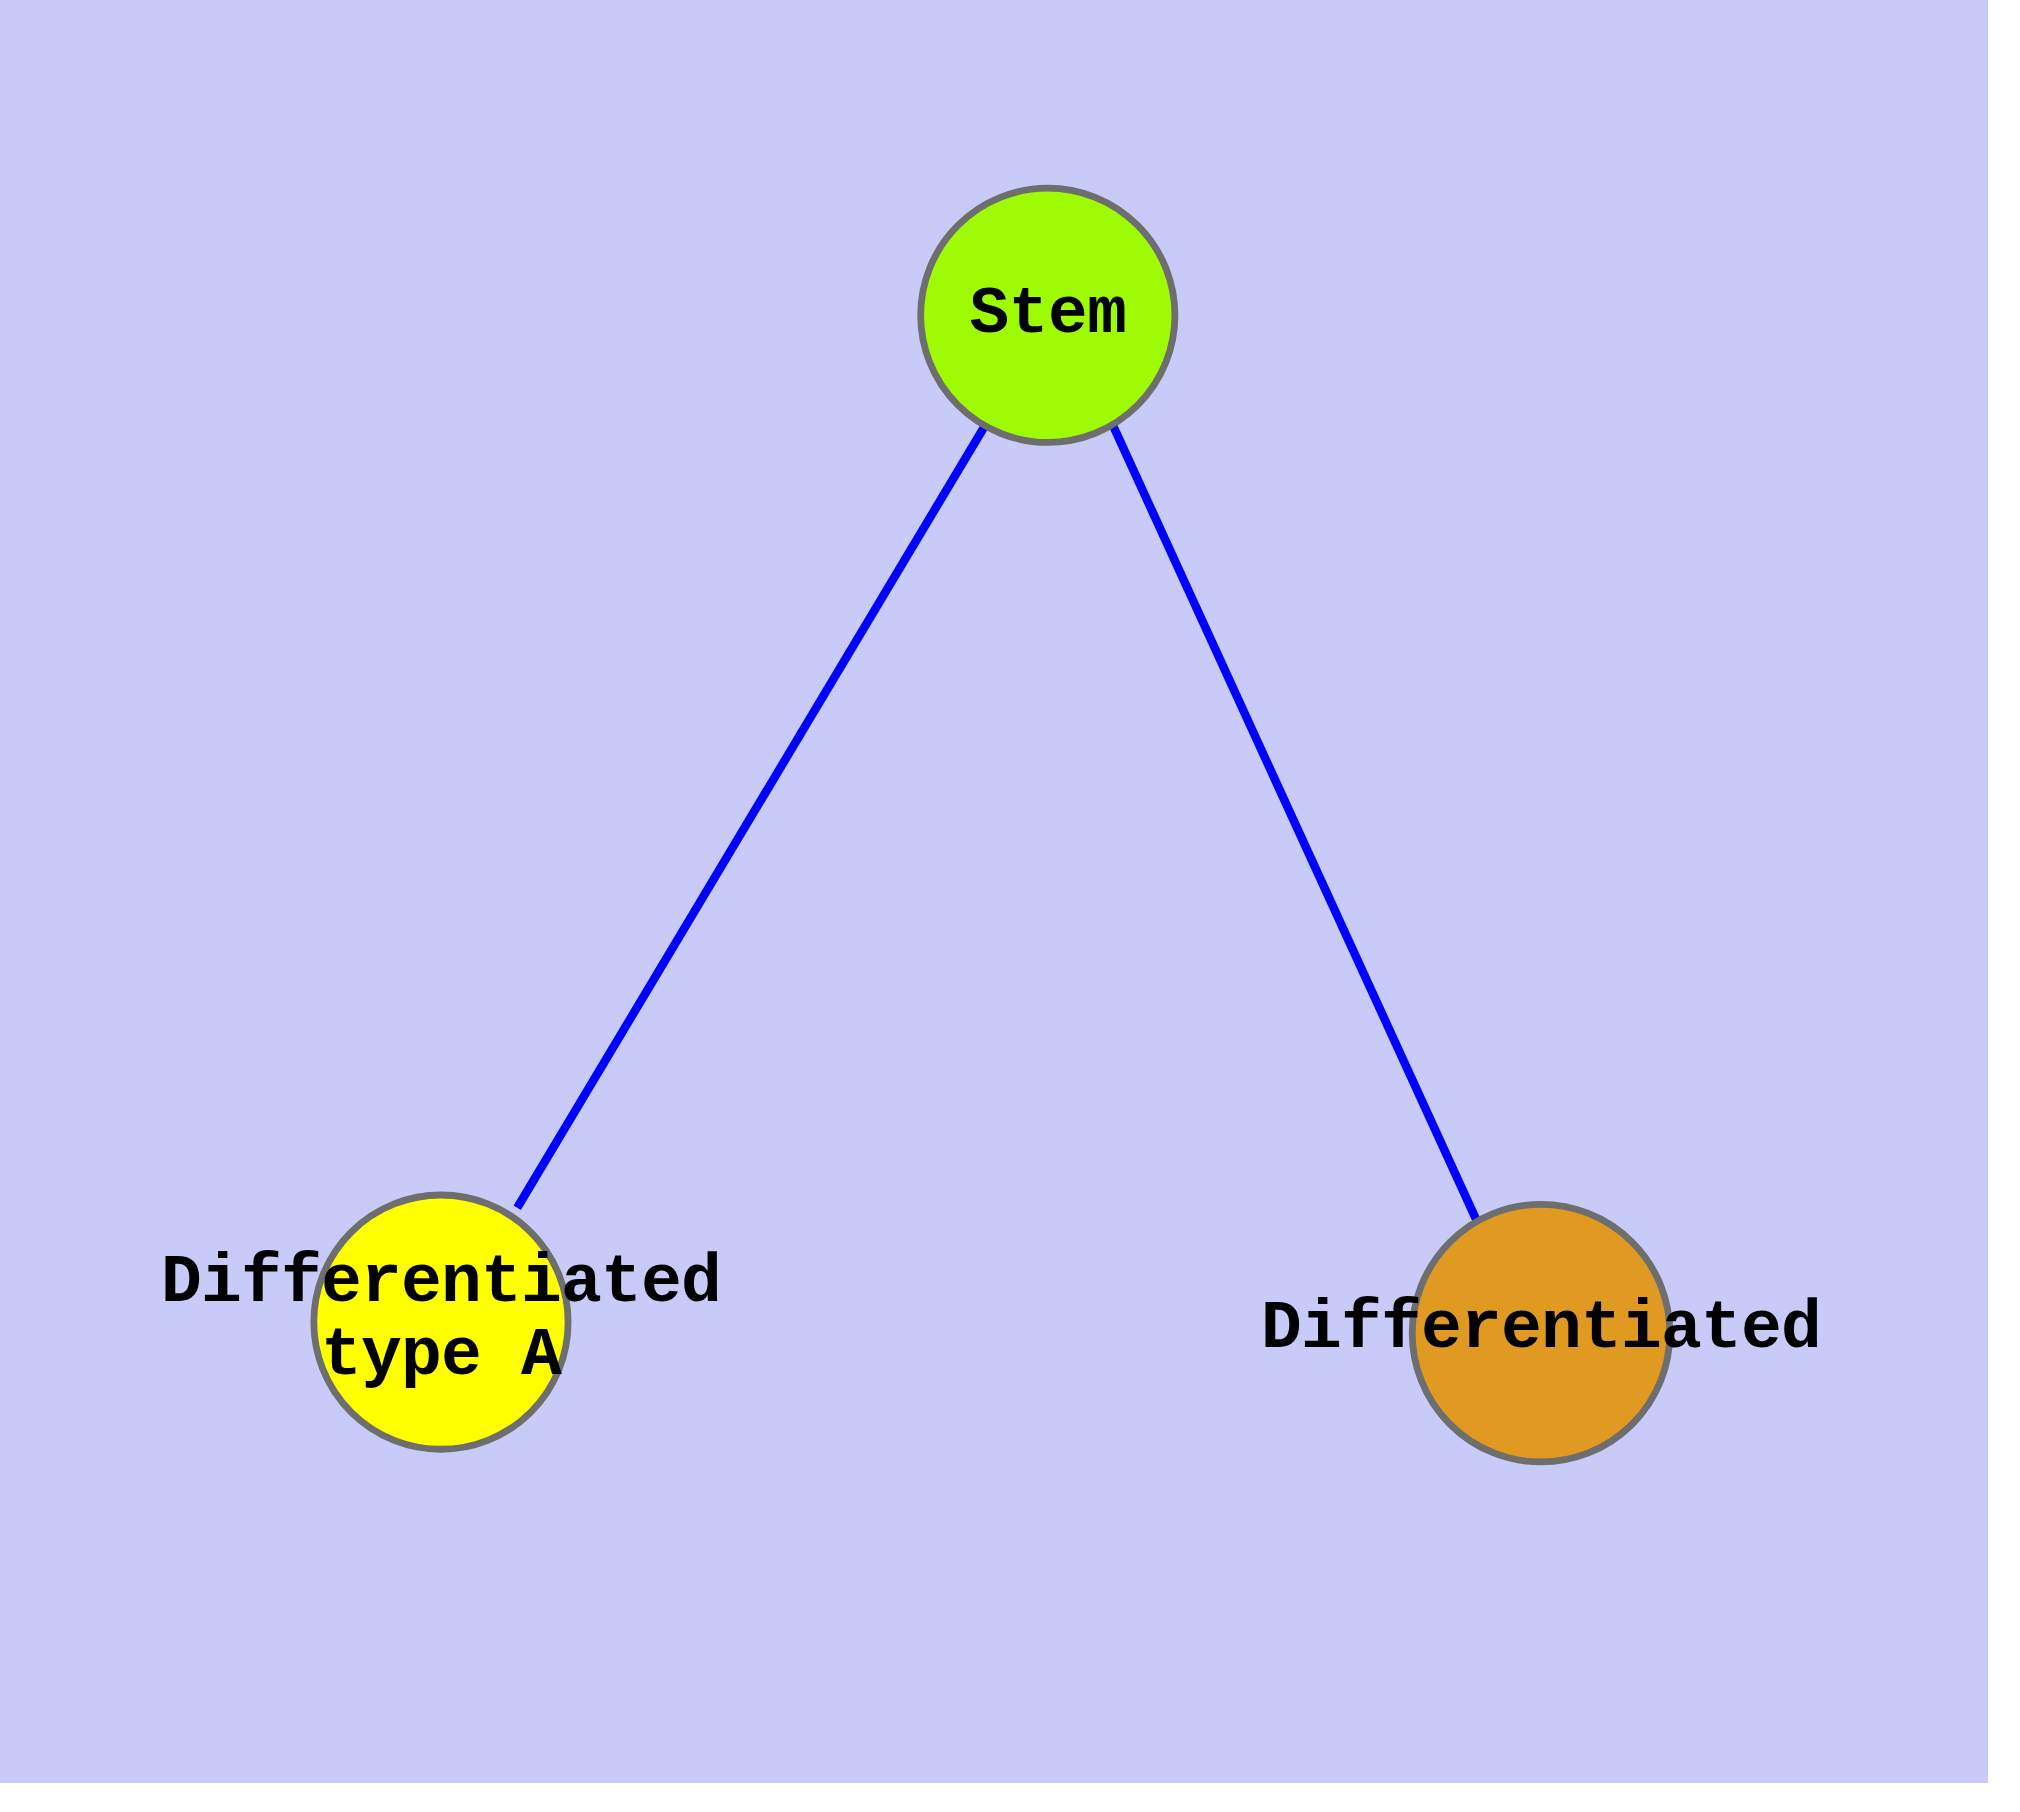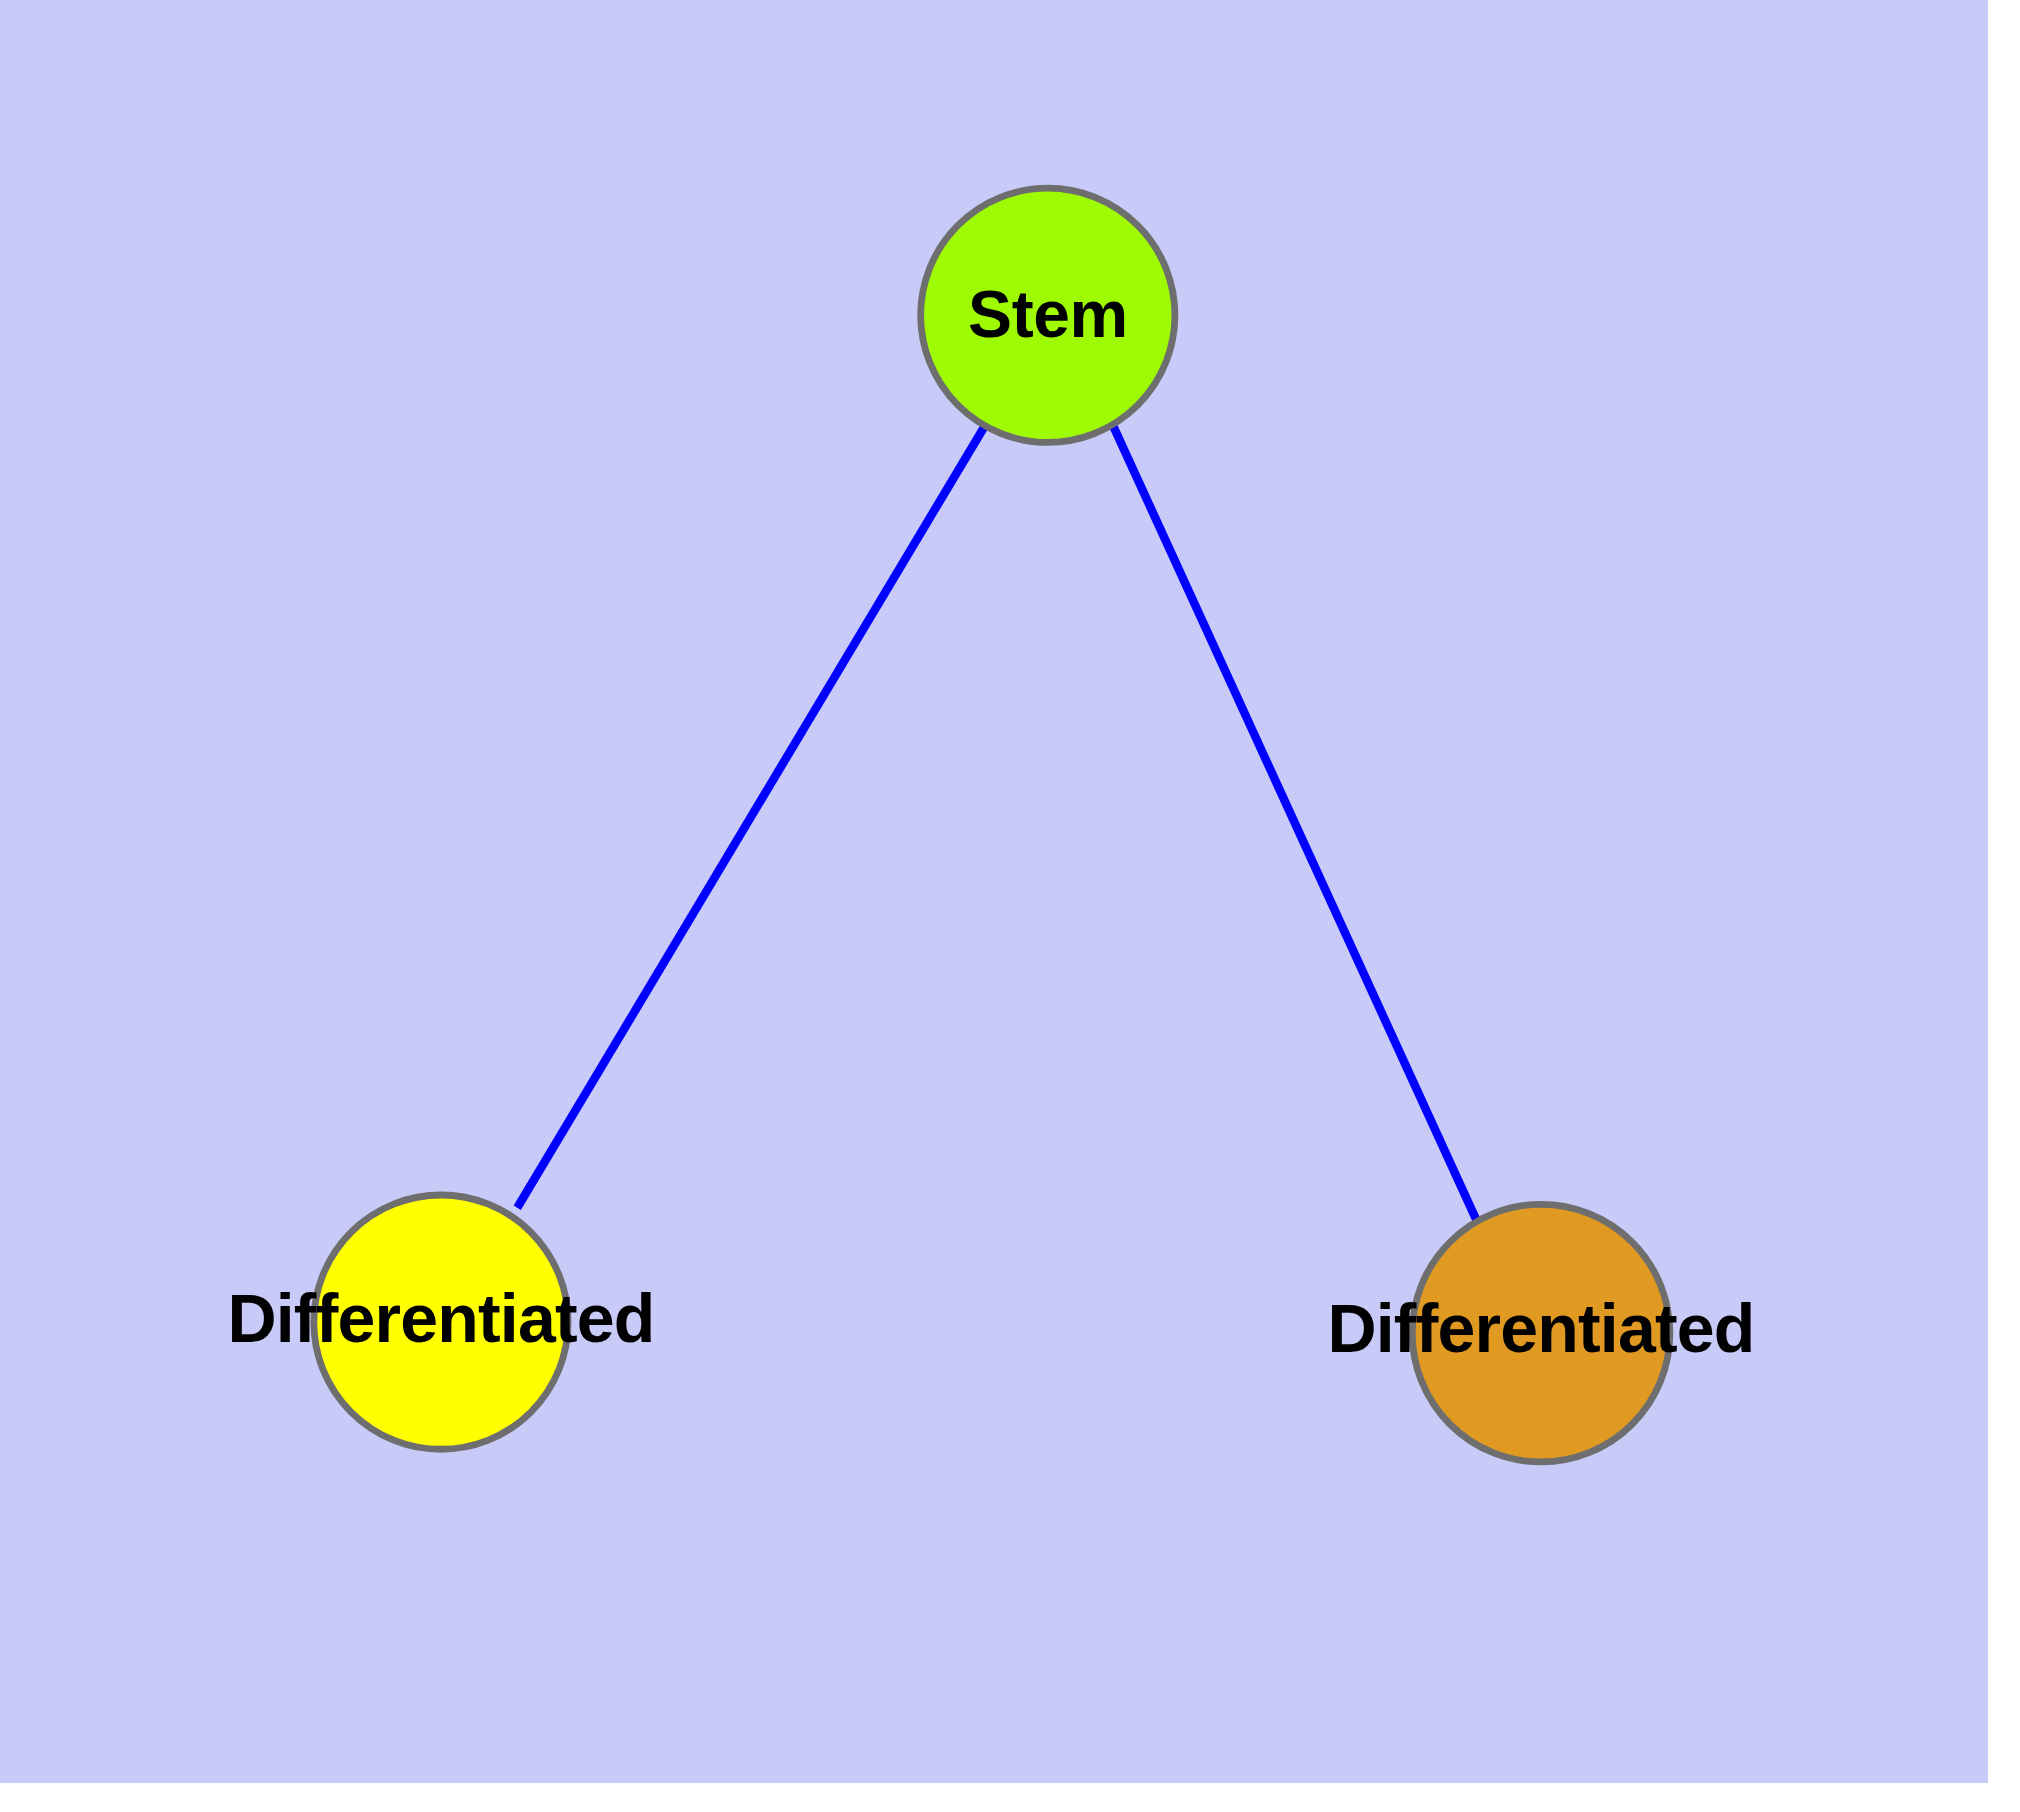--- a/index.html
+++ b/index.html
@@ -28,21 +28,21 @@
     left: 0;
     top: 0;
     width: 2021px;
     height: 1812px;
   }
   .node-label {
     position: absolute;
     text-align: center;
     color: #000000;
     font-weight: bold;
-    font-family: Liberation Sans, sans-serif;
+    font-family: Liberation Mono, monospace;
     white-space: pre;
     line-height: 1.08;
     pointer-events: none;
     transform: translate(-50%, -50%);
   }
   .label-stem   { font-size: 66px; letter-spacing: -0.4px; }
   .label-typea  { font-size: 68px; letter-spacing: -0.8px; }
   .label-typeb  { font-size: 68px; letter-spacing: -0.8px; }
 </style>
 </head>
@@ -61,18 +61,18 @@
 
     <g>
       <circle cx="1236" cy="372" r="150" fill="#9efb04" stroke="#6e6e6e" stroke-width="8"></circle>
       <circle cx="520" cy="1560" r="150" fill="#ffff00" stroke="#6e6e6e" stroke-width="8"></circle>
       <circle cx="1818" cy="1573" r="152" fill="#e09a22" stroke="#6e6e6e" stroke-width="8"></circle>
     </g>
   </svg>
 
   <div class="node-label label-stem" style="left: 1048px; top: 315px; font-size: 66px; color: rgb(0, 0, 0);">Stem</div>
 
-  <div class="node-label label-typea" style="left: 441px; top: 1319px; font-size: 68px; color: rgb(0, 0, 0);"><span>Differentiated</span><br></div>
+  <div class="node-label label-typea" style="left: 441px; top: 1319px; font-size: 68px; color: rgb(0, 0, 0);"><span>Differentiated</span><br><span>type A</span></div>
 
   <div class="node-label label-typeb" style="left: 1541px; top: 1329px; font-size: 68px; color: rgb(0, 0, 0);"><span>Differentiated</span><br></div>
 
 </div>
 
 
 </body></html>

